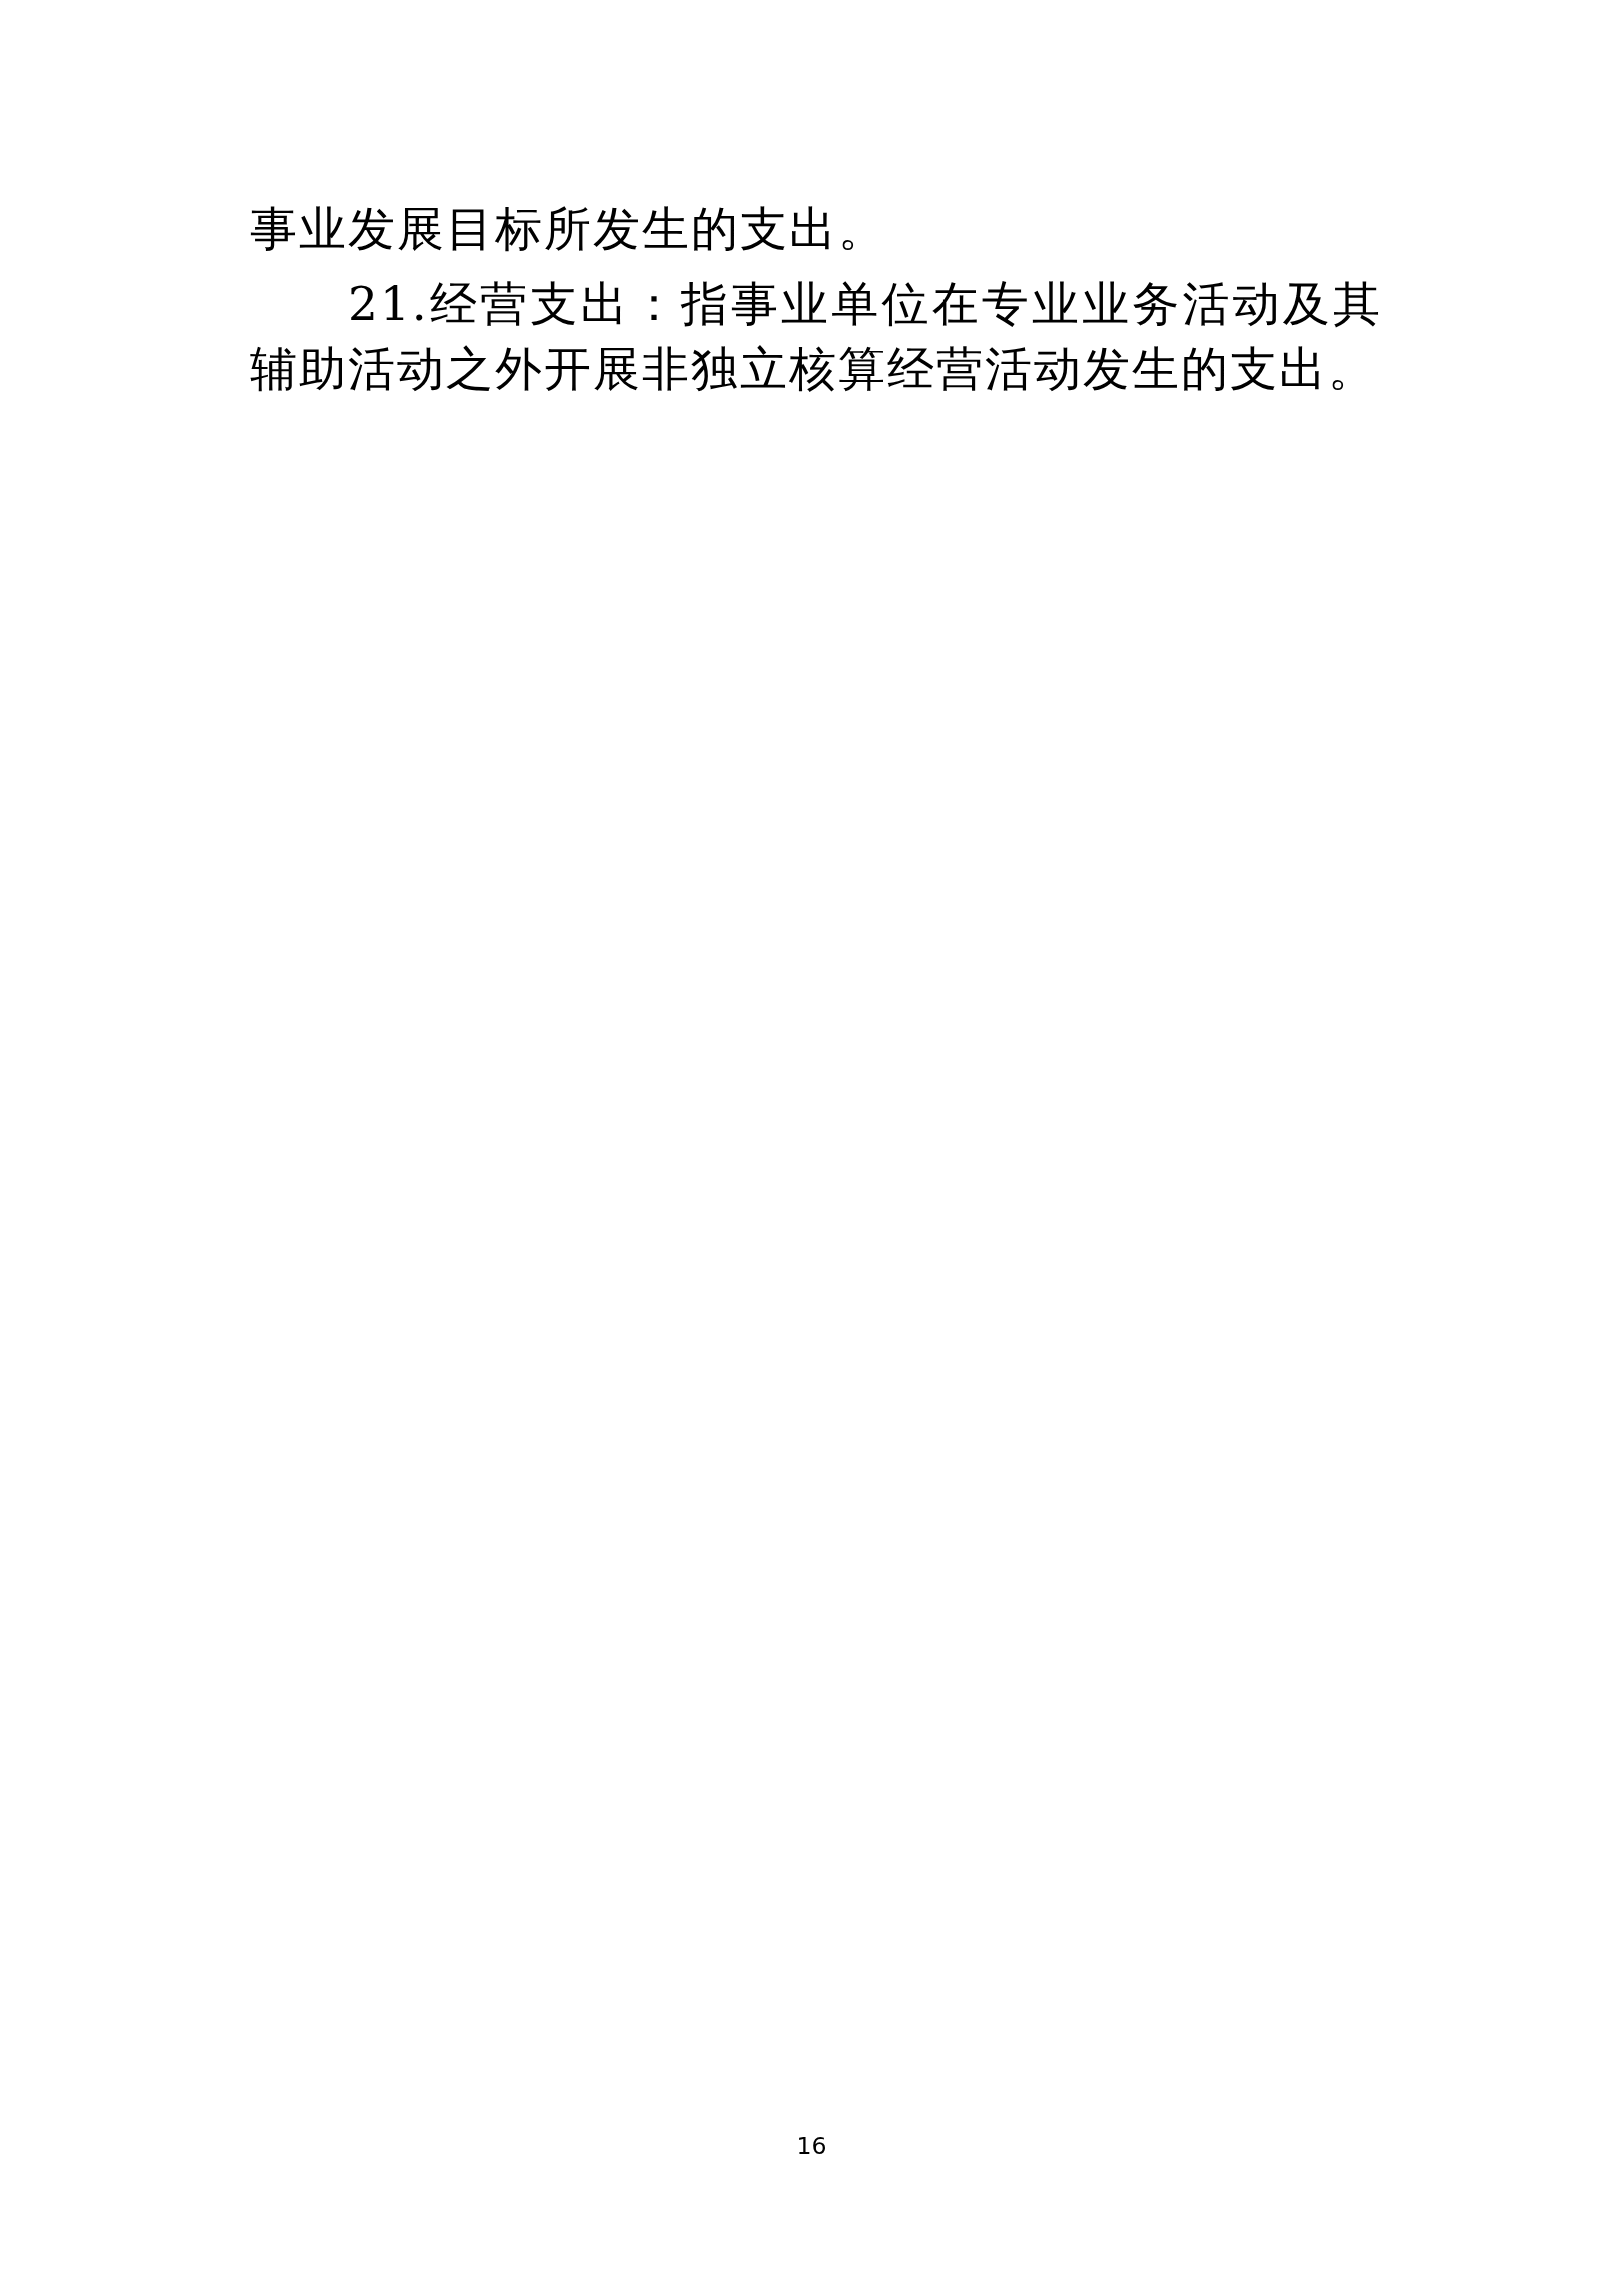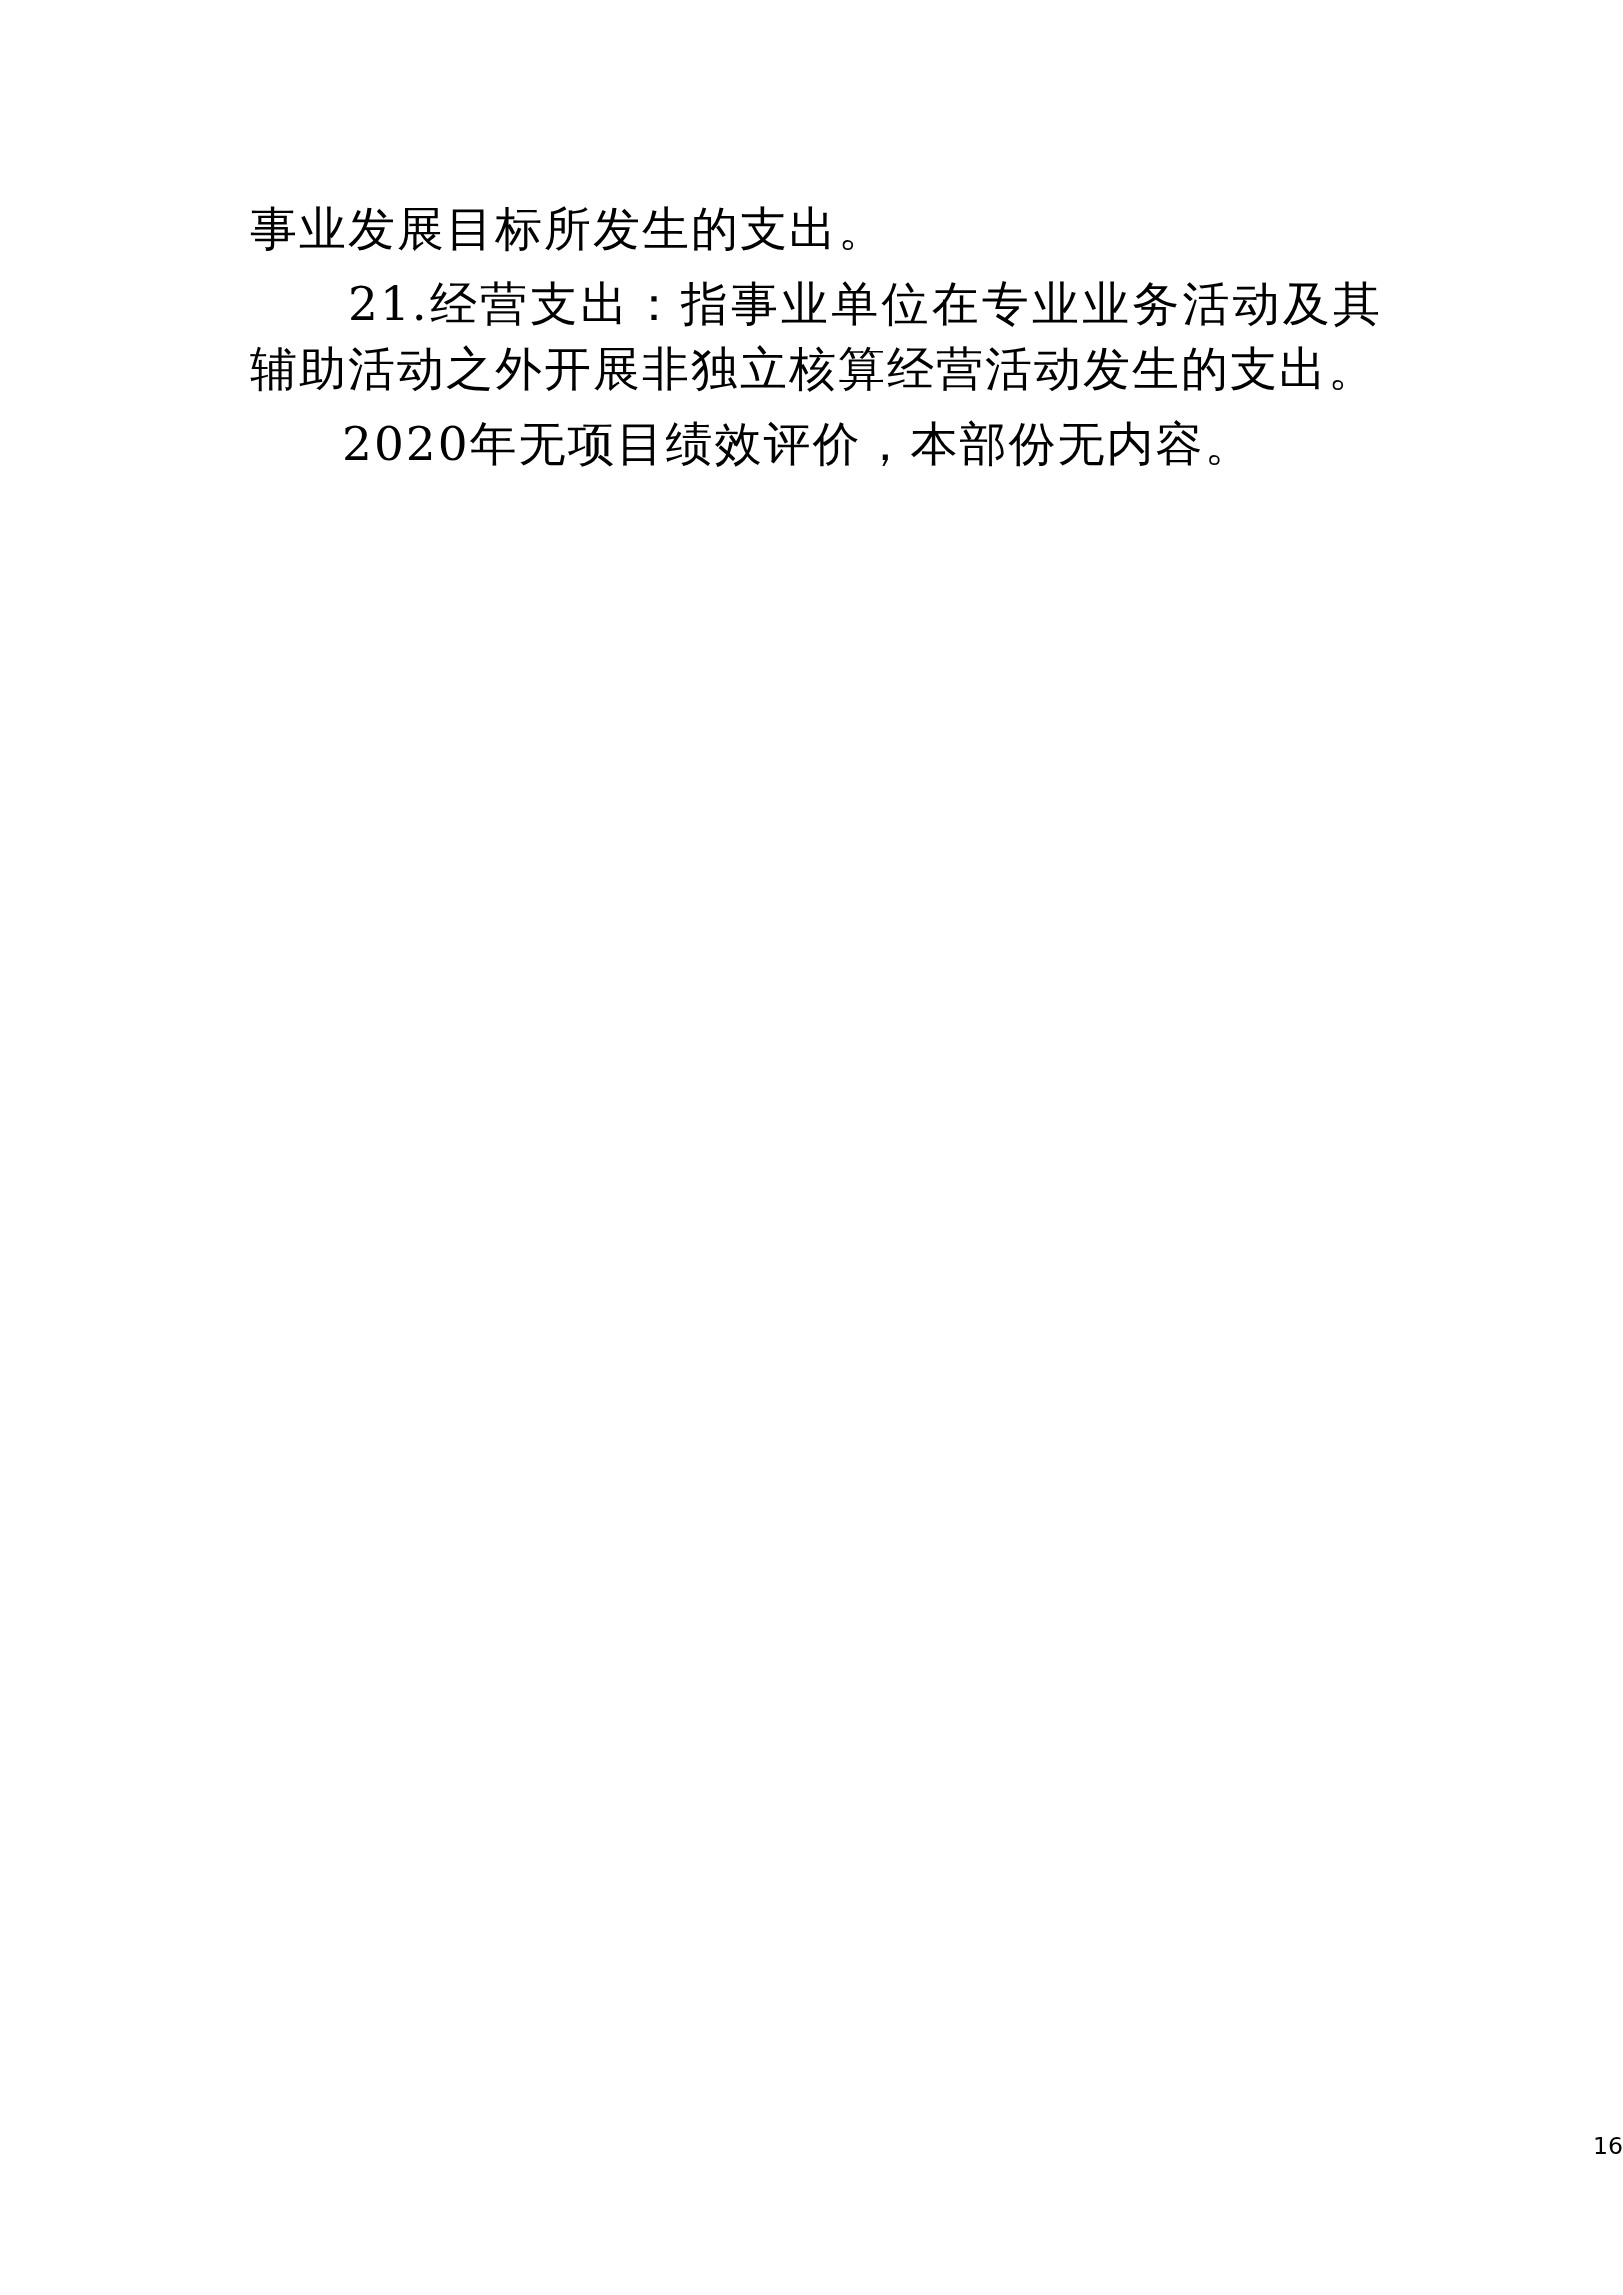--- a/index.html
+++ b/index.html
@@ -51,30 +51,29 @@
       line-height: 65px;
       letter-spacing: 2px;
       margin: 0;
       padding-left: 92px;
     }
     .page-number {
       position: absolute;
       left: 0;
       width: 1623px;
       top: 2133px;
-      text-align: right;
+      text-align: center;
       font-family: "DejaVu Sans", "Liberation Sans", sans-serif;
       font-size: 23.6px;
       line-height: 26px;
     }
   </style>
 </head>
 <body>
 
 <div class="page">
   <p class="para">事业发展目标所发生的支出。</p>
   <p class="para indent">21.经营支出：指事业单位在专业业务活动及其辅助活动之外开展非独立核算经营活动发生的支出。</p>
 
-  <p class="section-body">2020年无项目绩效评价，本部份无内容。</p>
 </div>
 
 <div class="page-number">16</div>
 
 
 </body></html>

